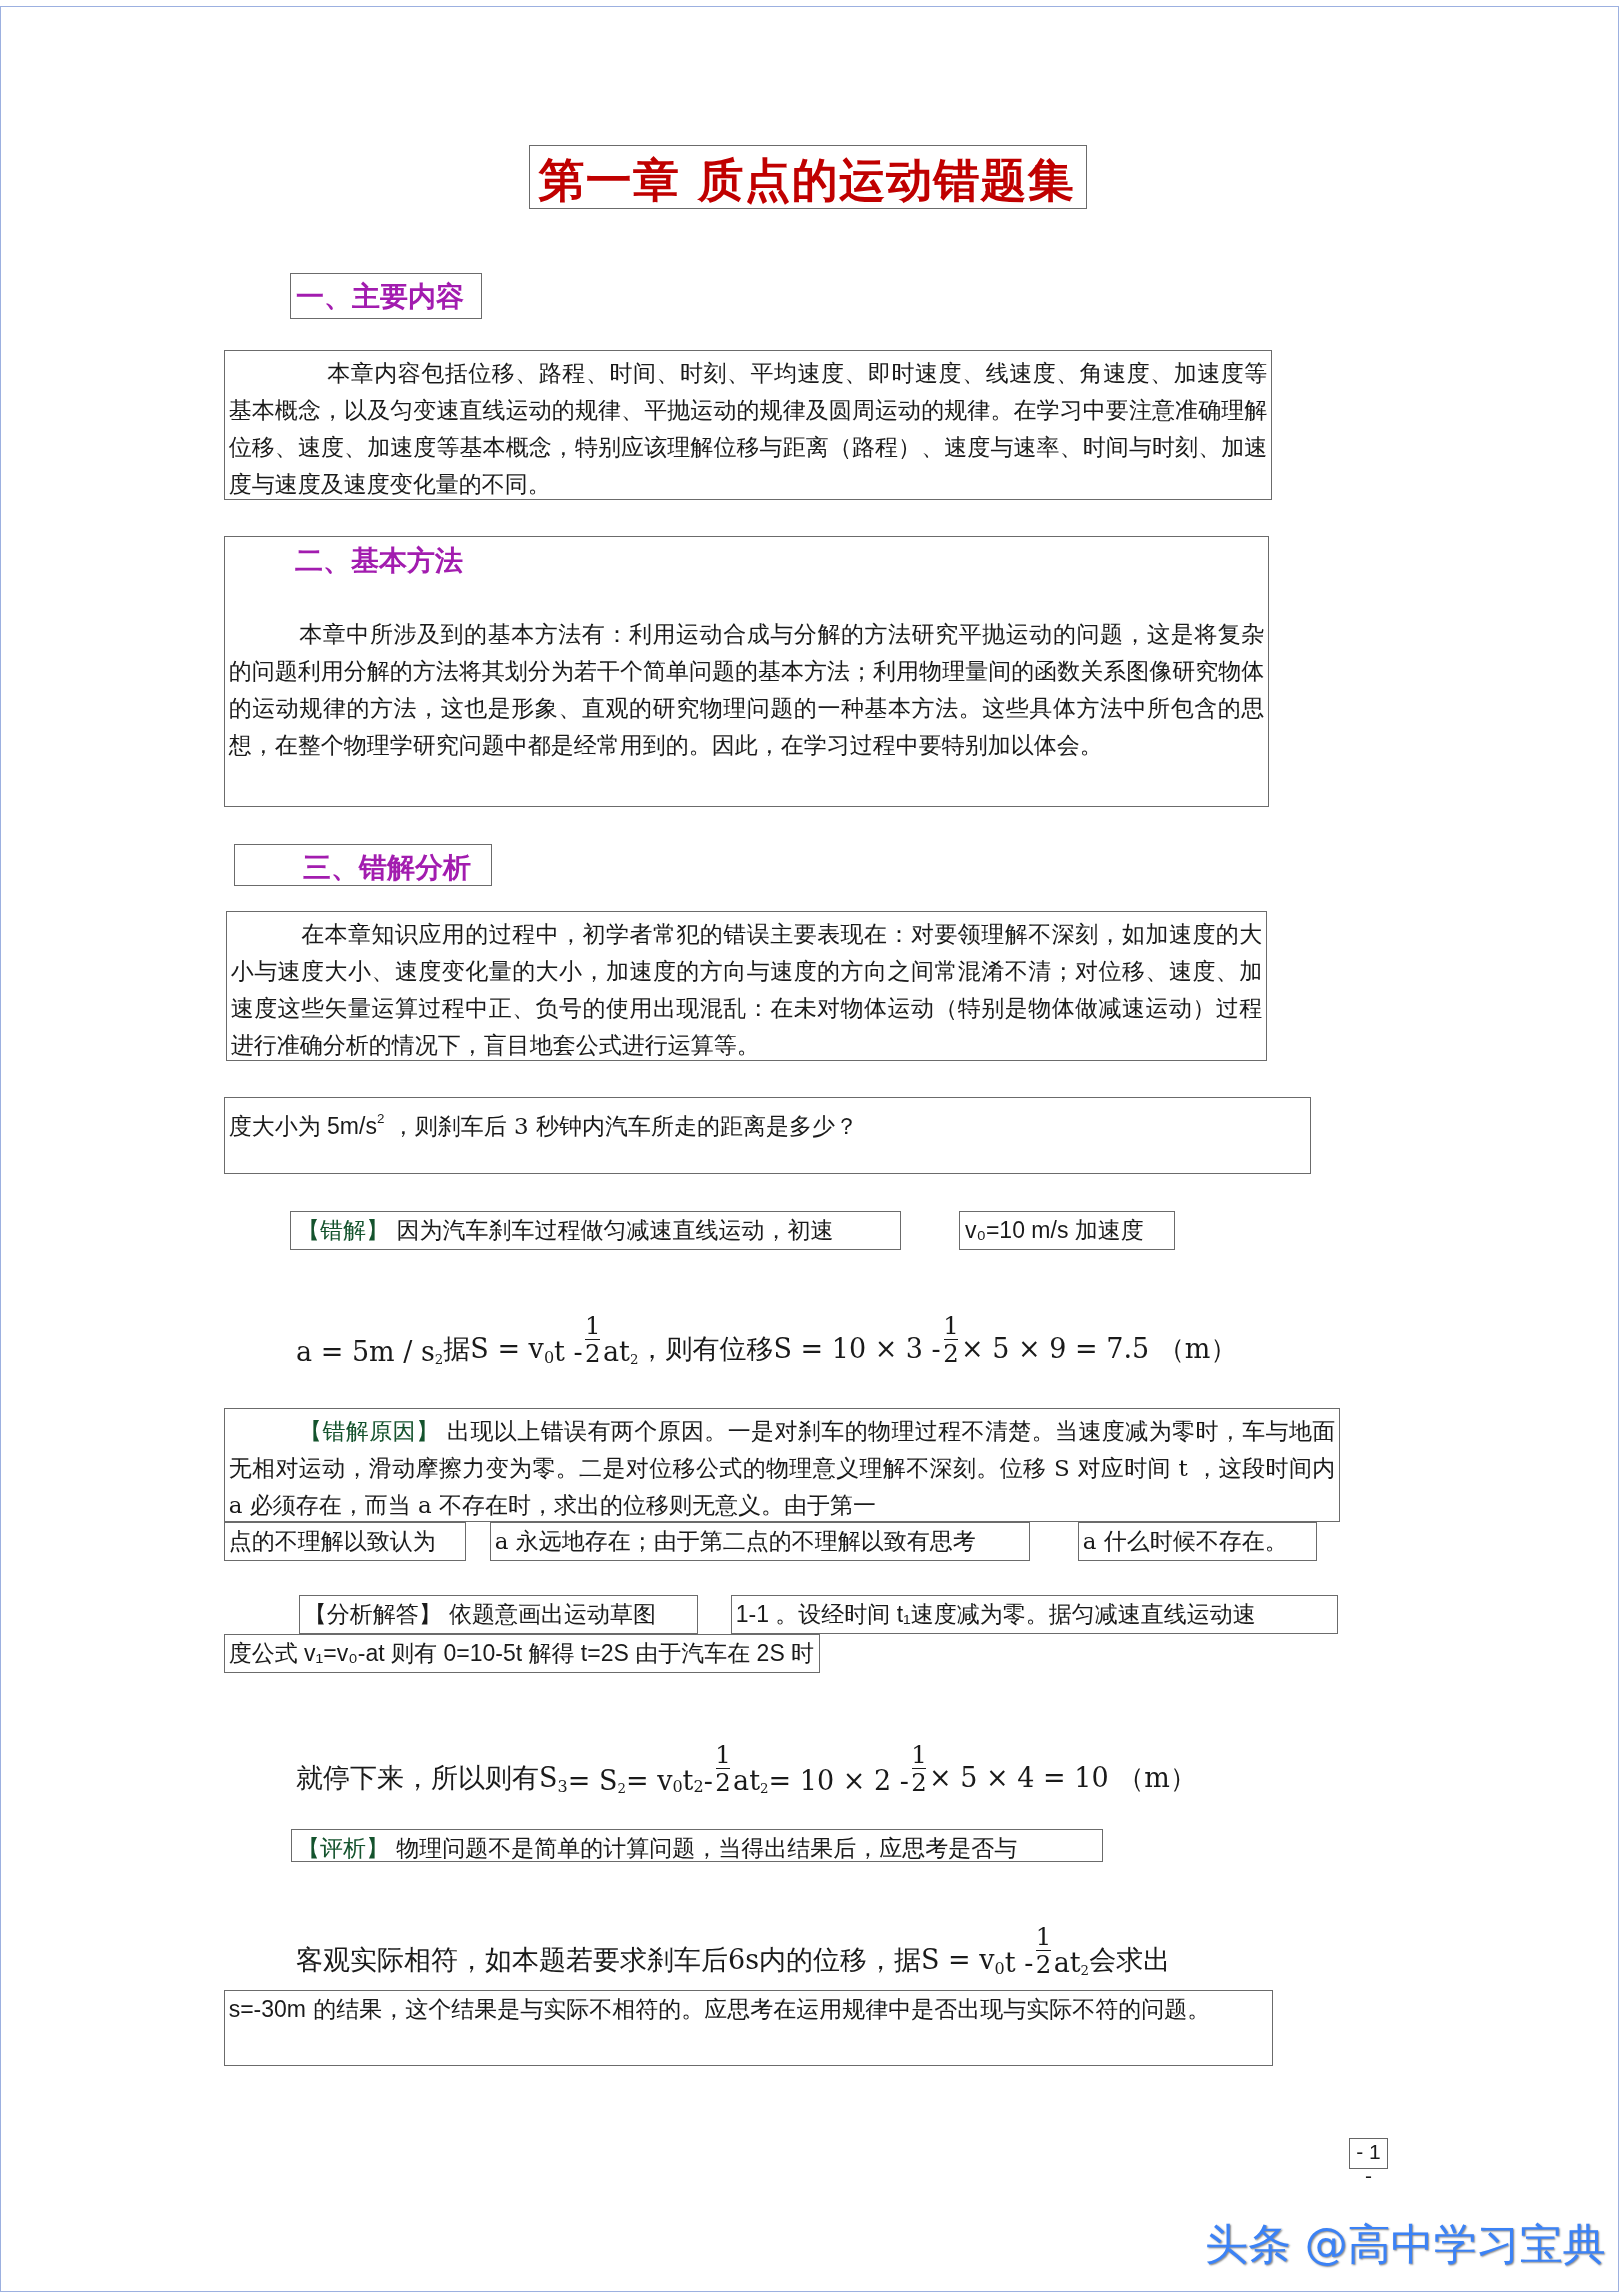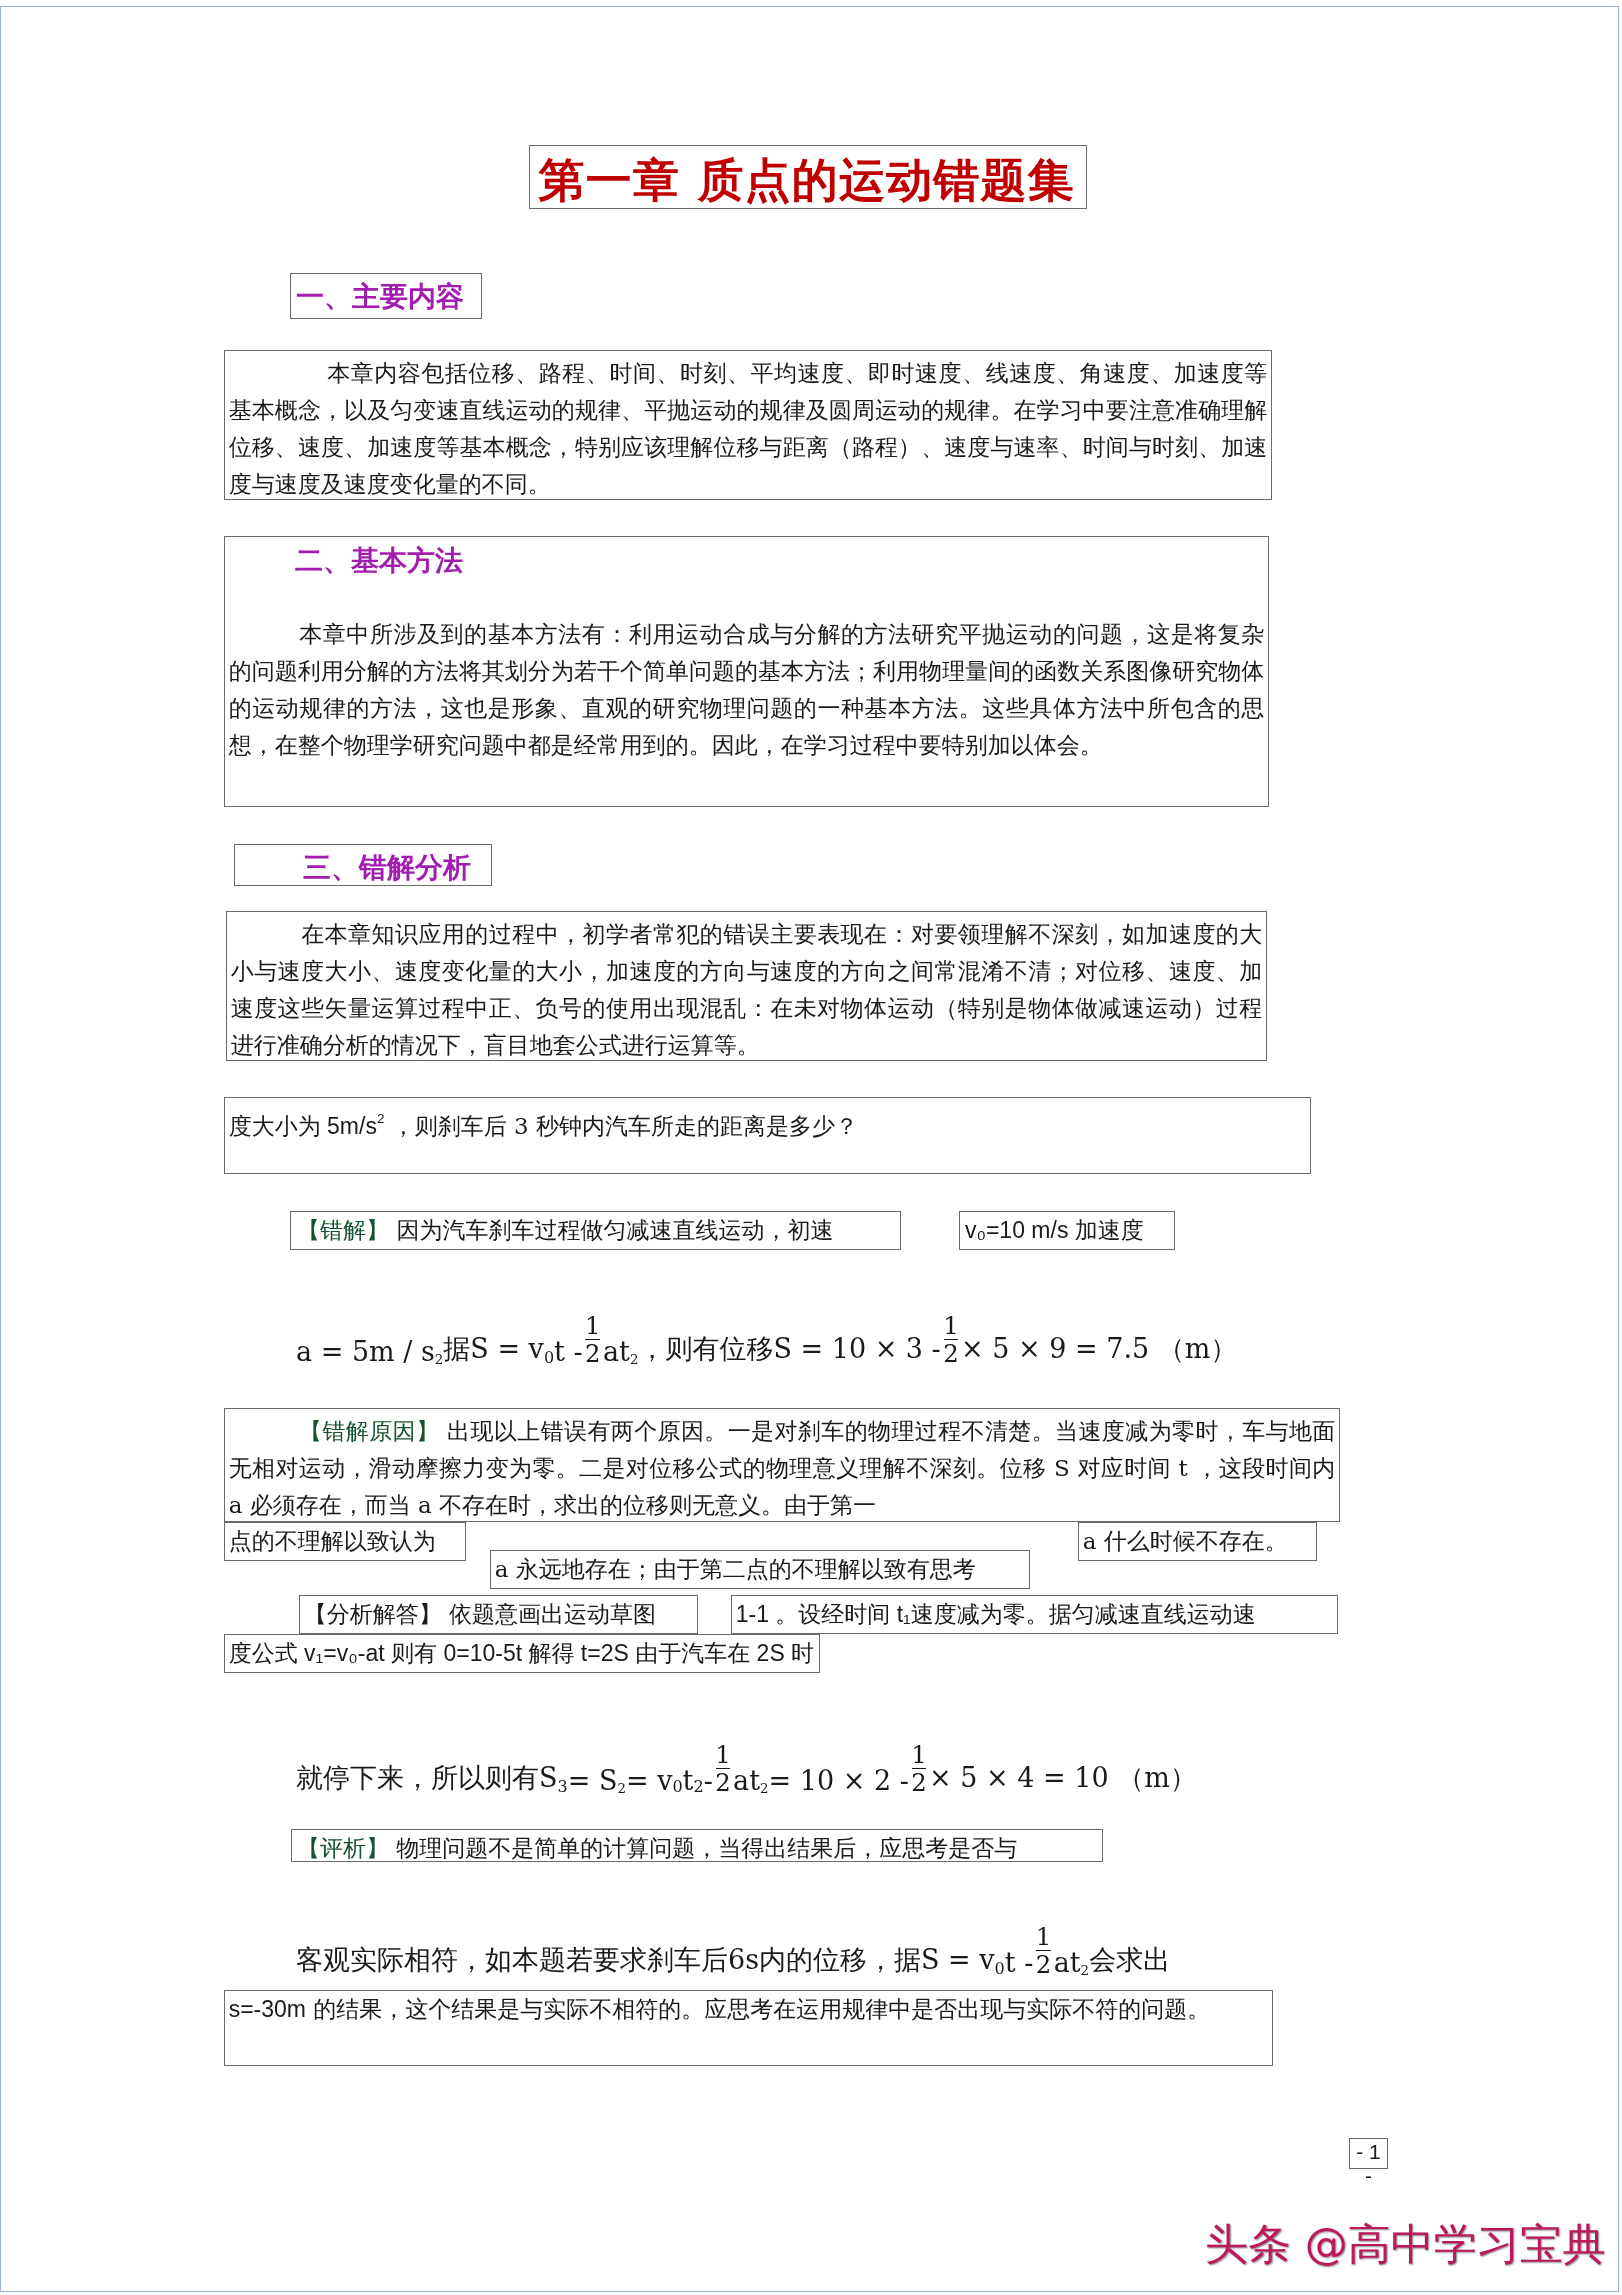--- a/index.html
+++ b/index.html
@@ -34,33 +34,33 @@
   .inline { font-size: 23px; line-height: 37px; white-space: nowrap; }
   .formula { position: absolute; font-family: "DejaVu Serif", "Liberation Serif", serif;
              font-size: 27px; color: #1a1a1a; white-space: nowrap; display: flex; align-items: flex-end; }
   .frac { display: inline-flex; flex-direction: column; align-items: center; margin: 0 2.4px;
           font-size: 24.4px; line-height: 27px; }
   .frac .bar { width: 14.7px; border-top: 1.2px solid #1a1a1a; }
   .sub { font-size: 16px; vertical-align: -8.6px; }
   .f1 { left: 296px; top: 1281px; height: 86px; }
   .reason { left: 224px; top: 1408px; width: 1116px; height: 114px; padding: 3.7px 3.7px 0 3.7px; }
   .r-a { left: 224px; top: 1522px; width: 242px; height: 39px; padding: 0 3.7px; }
-  .r-b { left: 490px; top: 1522px; width: 540px; height: 39px; padding: 0 3.7px; margin-top: 28px; }
+  .r-b { left: 490px; top: 1522px; width: 540px; height: 39px; padding: 0 3.7px; }
   .r-c { left: 1078px; top: 1522px; width: 239px; height: 39px; padding: 0 3.7px; }
   .ans-a { left: 299px; top: 1595px; width: 399px; height: 39px; padding: 0 3.7px; }
   .ans-b { left: 731px; top: 1595px; width: 607px; height: 39px; padding: 0 3.7px; }
   .ans-c { left: 224px; top: 1634px; width: 596px; height: 39px; padding: 0 3.7px; }
   .f2 { left: 296px; top: 1710px; height: 86px; }
   .pingxi { left: 291px; top: 1829px; width: 812px; height: 33px; padding: 0 4.9px; }
   .f3 { left: 296px; top: 1905px; height: 73px; }
   .concl { left: 224px; top: 1990px; width: 1049px; height: 76px; padding: 0 3.7px; }
   .pagenum { left: 1349px; top: 2138px; width: 39px; height: 31px; border: 1.2px solid #666; }
   .pagenum span { position: absolute; left: 0; right: 0; top: 1.2px; text-align: center; font-size: 21px;
                   font-family: "Liberation Sans", "DejaVu Sans", sans-serif; }
-  .watermark { position: absolute; left: 1205px; top: 2216px; font-size: 43px; color: #be185d;
+  .watermark { position: absolute; left: 1205px; top: 2216px; font-size: 43px; color: #3b82f6;
                font-family: "DejaVu Sans", "Liberation Sans", sans-serif; white-space: nowrap;
                text-shadow: 1.2px 1.2px 1.8px #888; }
   .indent { display: inline-block; width: 70px; }
   .indent2 { display: inline-block; width: 98px; }
   b.lat { font-family: "Liberation Sans", "DejaVu Sans", sans-serif; font-weight: normal; }
 </style>
 </head>
 <body>
 
 <div class="page-frame"></div>

